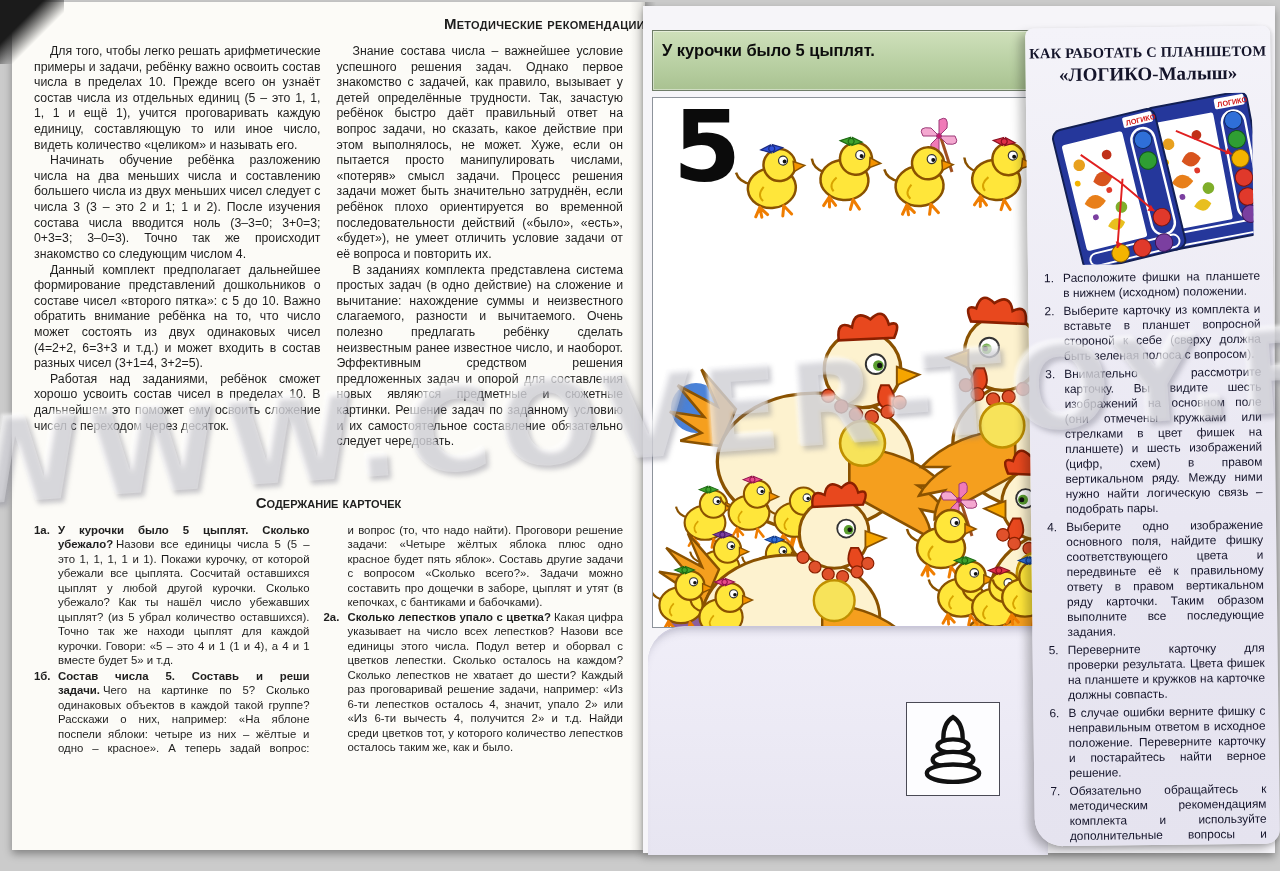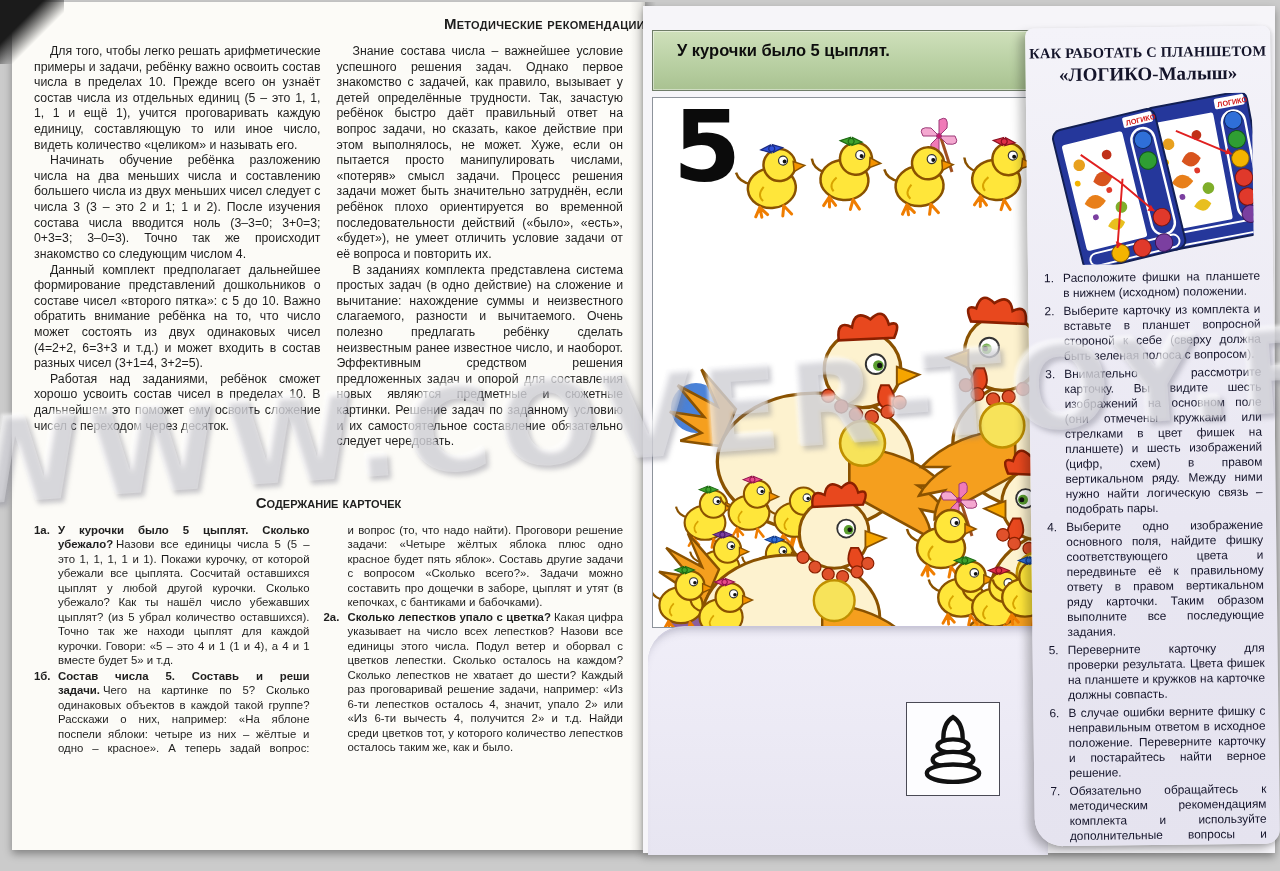--- a/index.html
+++ b/index.html
@@ -30,21 +30,21 @@
   .citem{display:flex;margin-bottom:1px;}
   .ccol.padded .citem{margin-left:-24px;}
   .cnum{width:24px;flex:none;font-weight:bold;}
   .cbody{flex:1;text-align:justify;}
   .clead{font-weight:bold;margin-right:3px;}
   .cintro{margin:0;text-align:justify;}
   
   .card-q{position:absolute;left:652px;top:30px;width:384px;height:61px;box-sizing:border-box;
     background:linear-gradient(180deg,#cfe0bb 0%,#b9d0a3 55%,#a9c291 100%);
     border:1px solid #6f7d68;box-shadow:inset 0 0 0 1px rgba(255,255,255,.45);
-    padding:8px 24px;font-size:16.5px;font-weight:bold;color:#0d0d0d;line-height:1.4;}
+    padding:8px 9px;font-size:16.5px;font-weight:bold;color:#0d0d0d;line-height:1.4;}
   .card-body{position:absolute;left:652px;top:97px;width:384px;height:531px;background:#fff;border:1px solid #8d939b;box-sizing:border-box;overflow:hidden;}
   .num5{position:absolute;left:20px;top:0px;font-size:98px;font-weight:800;line-height:1.0;color:#0b0b0b;font-family:"DejaVu Sans",sans-serif;}
   .art{position:absolute;left:0;top:0;width:382px;height:529px;}
   
   .envelope{position:absolute;left:648px;top:626px;width:400px;height:228px;
     background:linear-gradient(180deg,#f0eef8 0%,#e7e5f1 100%);
     border-radius:36px 3px 0 0;border-top:1px solid #c9c6da;
     box-shadow:inset 0 9px 10px -7px rgba(70,70,100,.35);}
   .pyr-box{position:absolute;left:258px;top:75px;width:92px;height:92px;background:#fdfdff;
     border:1.5px solid #4a4a55;display:flex;align-items:center;justify-content:center;}

